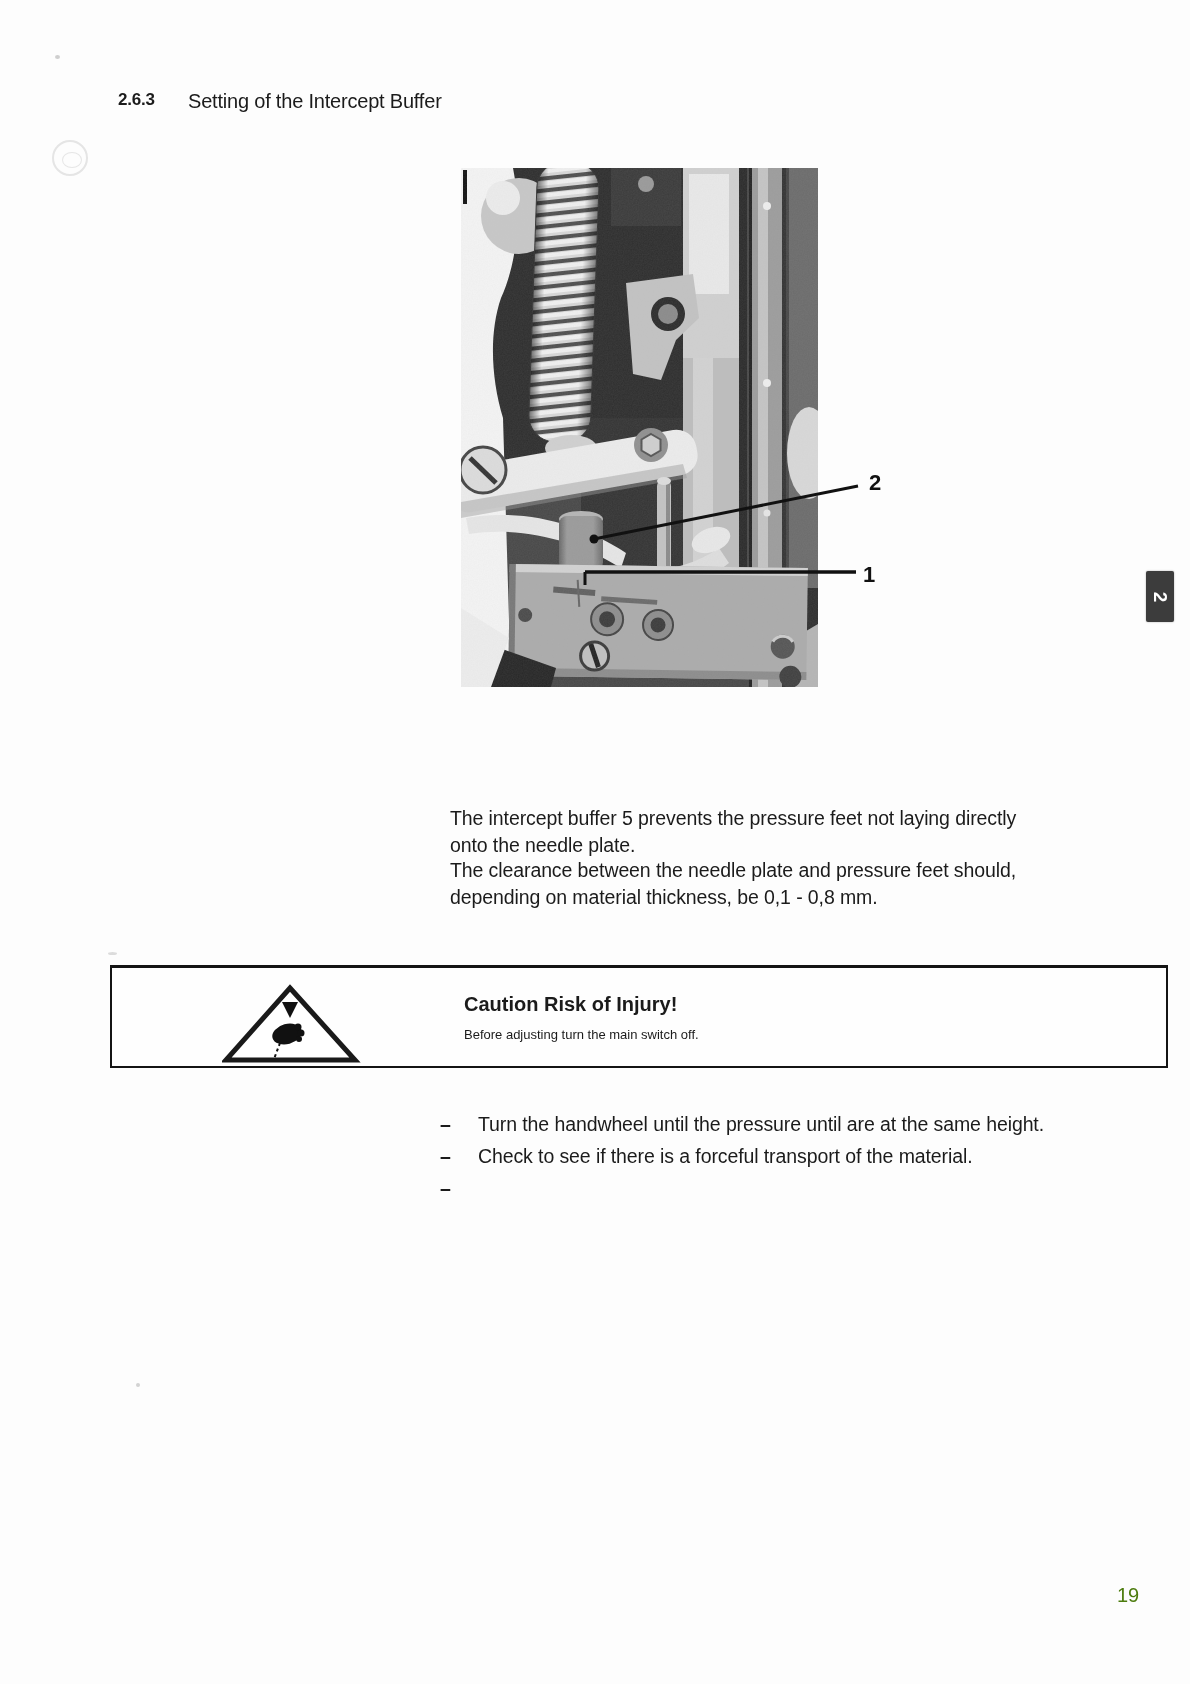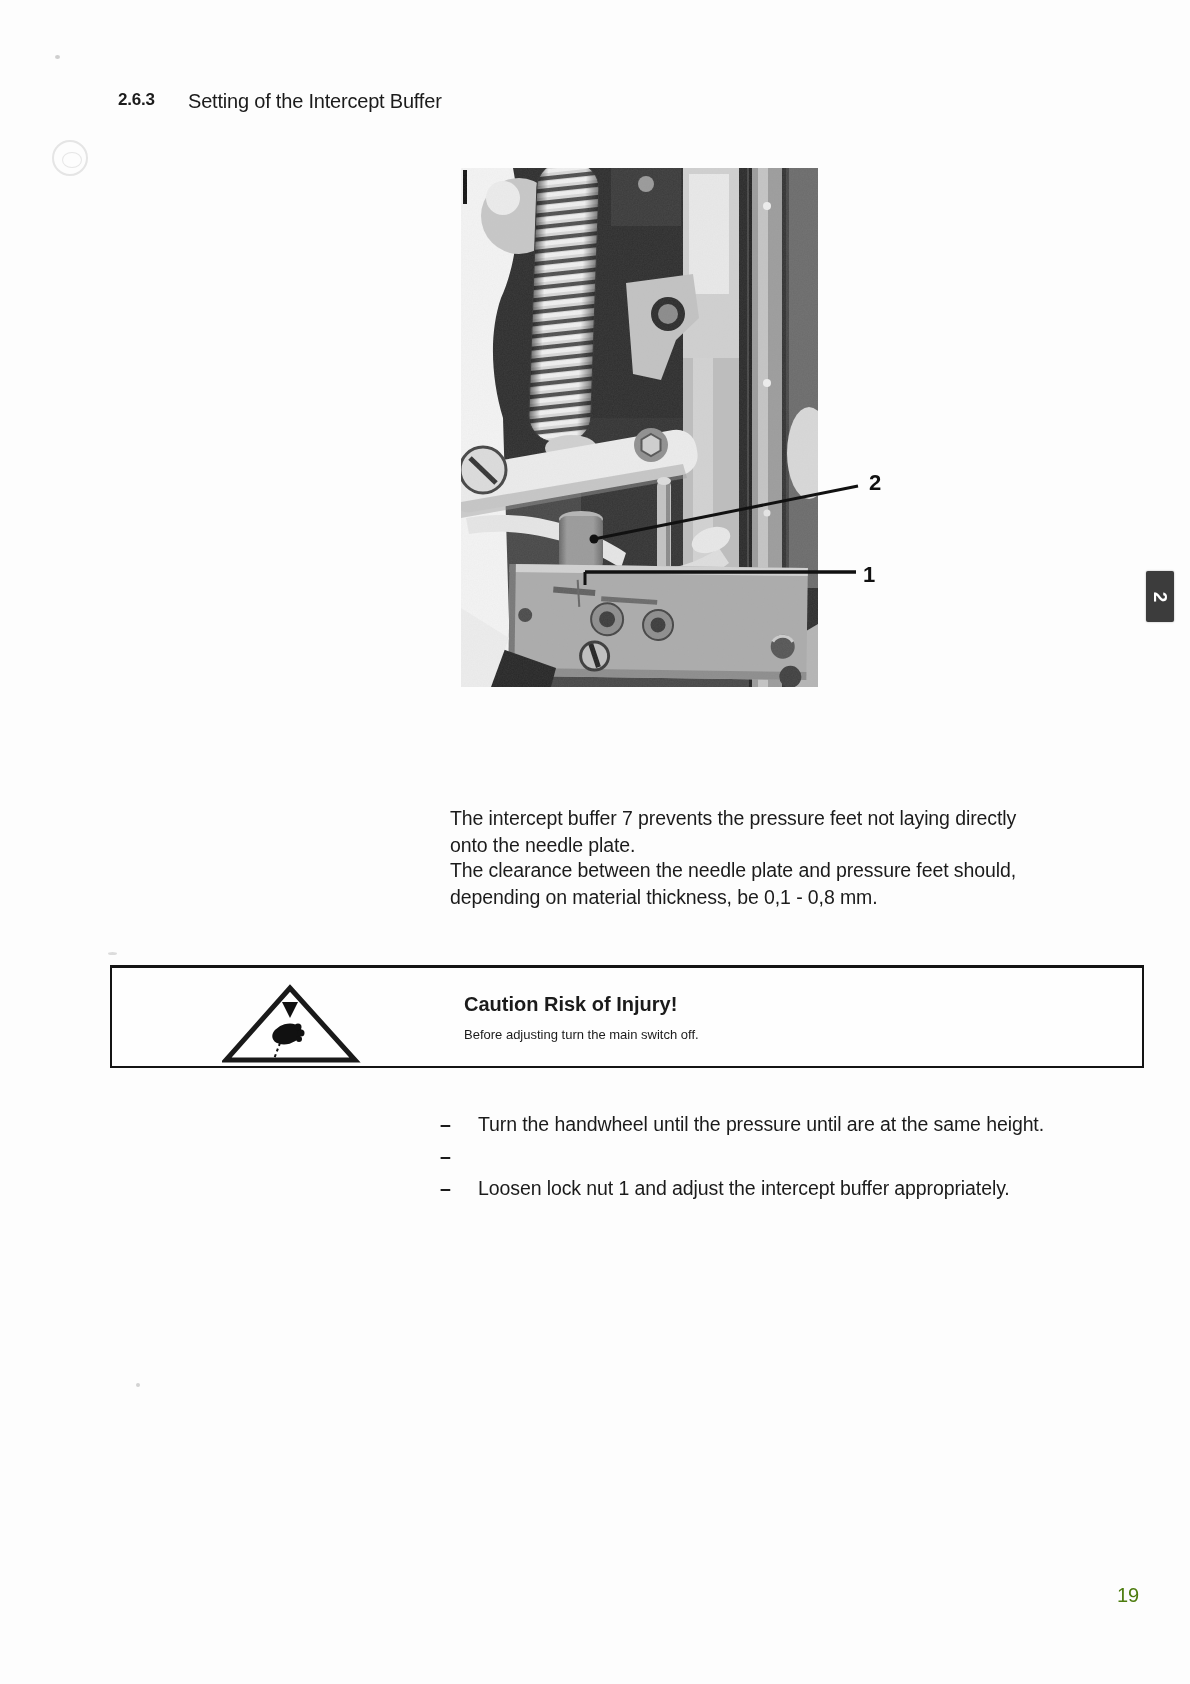--- a/index.html
+++ b/index.html
@@ -18,21 +18,21 @@
   .callout-lines{position:absolute;left:461px;top:168px;width:480px;height:519px;pointer-events:none;}
   .callout{position:absolute;font-weight:bold;font-size:22px;color:#111;}
   .c2{left:869px;top:470px;}
   .c1{left:863px;top:562px;}
   
   .body{position:absolute;left:450px;width:700px;margin:0;font-size:19.5px;line-height:27px;letter-spacing:-0.1px;white-space:pre-line;}
   .p1{top:805px;}
   .p2{top:857px;}
   
   .caution{position:absolute;left:110px;top:965px;width:1030px;height:98px;
-    border:2px solid #141414;border-top-width:3px;background:#fefefe;}
+    border:2px solid #141414;border-top-width:3px;background:#fefefe;padding-left:24px;}
   .warn{position:absolute;left:110px;top:16px;}
   .ctext{position:absolute;left:352px;top:26px;}
   .ctitle{margin:0 0 9px 0;font-size:20px;font-weight:bold;line-height:21px;}
   .cbody{margin:0;font-size:13px;line-height:21px;}
   
   .steps{position:absolute;left:440px;top:1108px;}
   .step{display:flex;font-size:19.5px;line-height:32px;letter-spacing:-0.1px;}
   .dash{width:38px;flex:0 0 38px;font-weight:bold;}
   
   .tab{position:absolute;left:1146px;top:571px;width:28px;height:51px;background:#3c3c3c;
@@ -189,21 +189,21 @@
 
   <svg class="callout-lines" viewBox="0 0 480 519">
     <circle cx="133" cy="371" r="4.5" fill="#111111"></circle>
     <line x1="133" y1="371" x2="397" y2="318" stroke="#111111" stroke-width="3"></line>
     <line x1="124" y1="404" x2="395" y2="404" stroke="#111111" stroke-width="3.5"></line>
     <line x1="124" y1="404" x2="124" y2="417" stroke="#111111" stroke-width="3"></line>
   </svg>
   <div class="callout c2">2</div>
   <div class="callout c1">1</div>
 
-  <p class="body p1">The intercept buffer 7 prevents the pressure feet not laying directly
+  <p class="body p1">The intercept buffer 5 prevents the pressure feet not laying directly
 onto the needle plate.</p>
   <p class="body p2">The clearance between the needle plate and pressure feet should,
 depending on material thickness, be 0,1 - 0,8 mm.</p>
 
   <div class="caution">
     <svg class="warn" width="140" height="80" viewBox="0 0 140 80">
       <path d="M68,4 L133,76 L4,76 Z" fill="#ffffff" stroke="#1a1a1a" stroke-width="5"></path>
       <polygon points="60,18 76,18 68,34" fill="#111111"></polygon>
       <ellipse cx="65" cy="50" rx="15" ry="10" fill="#111111" transform="rotate(-15 65 50)"></ellipse>
       <circle cx="76" cy="43" r="3.5" fill="#111111"></circle>
@@ -217,24 +217,24 @@
     </div>
   </div>
 
   <div class="steps">
     <div class="step">
       <span class="dash">–</span>
       <span>Turn the handwheel until the pressure until are at the same height.</span>
     </div>
     <div class="step">
       <span class="dash">–</span>
+      <span>Check to see if there is a forceful transport of the material.</span>
     </div>
     <div class="step">
       <span class="dash">–</span>
-      <span>Loosen lock nut 1 and adjust the intercept buffer appropriately.</span>
     </div>
   </div>
 
   <div class="tab">
     <span>2</span>
   </div>
 
   <div class="pageno">19</div>
 
 </div>

